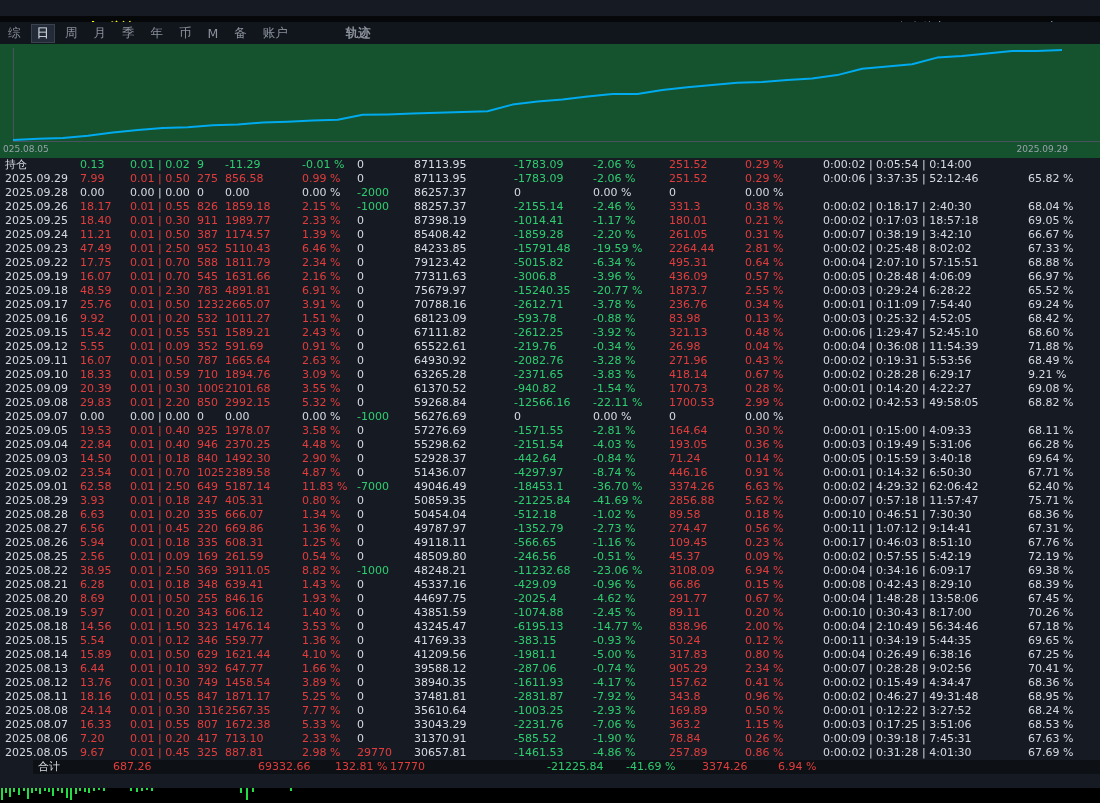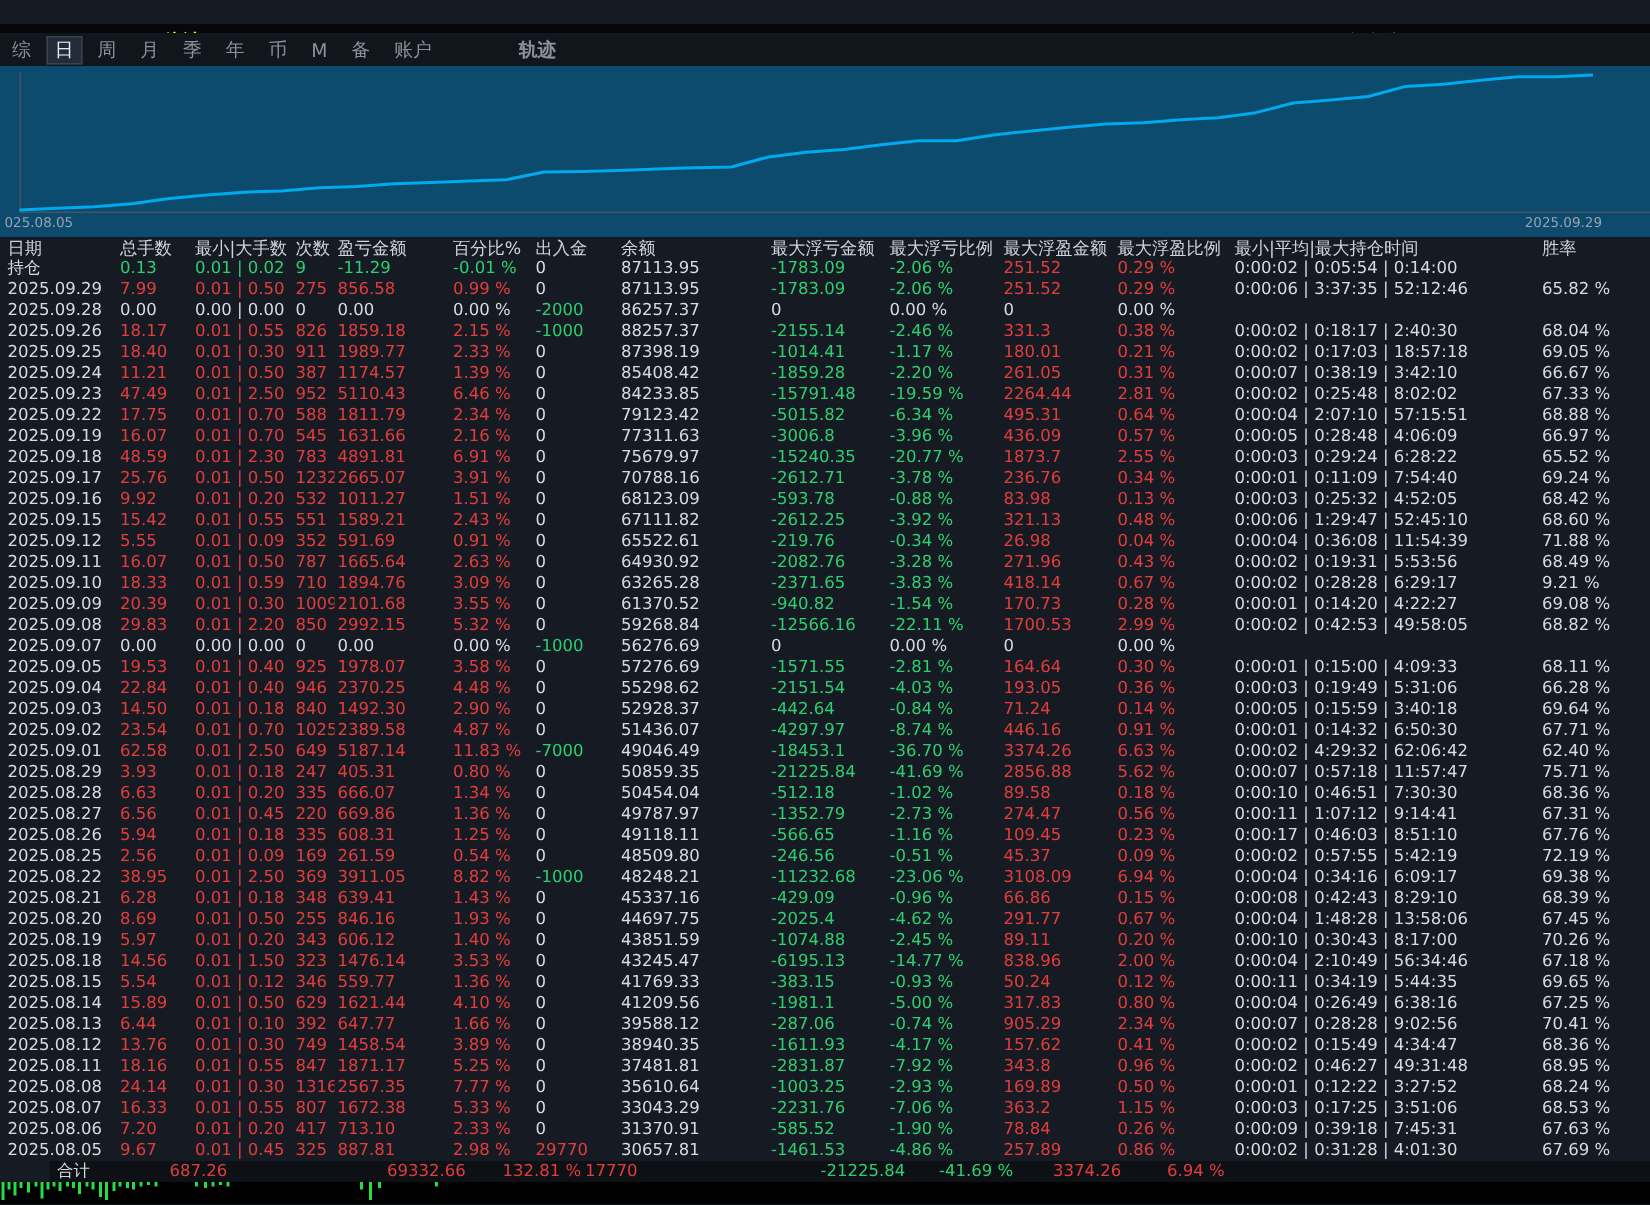--- a/index.html
+++ b/index.html
@@ -9,21 +9,21 @@
     display:flex;align-items:center;justify-content:space-between;}
   .title{color:#ffff00;font-weight:bold;font-size:12px;padding-left:6px;letter-spacing:.2px;}
   .sitelink{color:#7ba7cc;font-size:12px;padding-right:6px;}
   
   .menubar{position:absolute;left:0;top:22px;width:1100px;height:22px;background:#11151c;
     display:flex;align-items:center;font-size:12.5px;color:#8b929c;}
   .menu-item{padding:1px 6px;margin:0 2px;cursor:default;white-space:nowrap;}
   .menu-item.sel{background:#242b38;border:1px solid #3a4250;color:#e8edf2;padding:0 5px;}
   .menu-item.gap{margin-left:44px;font-weight:bold;}
   
-  .chart{position:absolute;left:0;top:44px;width:1100px;height:114px;background:#0c4a6e;}
+  .chart{position:absolute;left:0;top:44px;width:1100px;height:114px;background:#14532d;}
   .chart svg{position:absolute;left:0;top:0;}
   .axis-label{position:absolute;top:100px;font-size:9px;color:#9aa2ad;}
   .axis-label.left{left:3px;}
   .axis-label.right{right:32px;}
   
   .table{position:absolute;left:0;top:158px;width:1100px;}
   .trow{display:grid;grid-template-columns:78px 50px 67px 28px 77px 55px 57px 100px 79px 76px 76px 78px 205px 74px;
     height:14px;line-height:14px;font-size:11px;white-space:nowrap;}
   .trow>div{overflow:hidden;padding-left:2px;}
   .trow>div:first-child{padding-left:5px;}
@@ -62,36 +62,20 @@
   <svg id="chart-svg" width="1100" height="114" viewBox="0 0 1100 114">
     <line x1="13.5" y1="4" x2="13.5" y2="97.5" stroke="#4a5262" stroke-width="1"></line>
     <line x1="13" y1="97.5" x2="1100" y2="97.5" stroke="#4a5262" stroke-width="1"></line>
     <polyline id="equity-line" fill="none" stroke="#00aaee" stroke-width="2" stroke-linejoin="round" points="13.0,96.0 38.0,94.8 63.0,93.9 87.9,91.8 112.9,88.4 137.9,86.0 162.9,84.1 187.8,83.3 212.8,81.2 237.8,80.4 262.8,78.5 287.7,77.7 312.7,76.6 337.7,75.8 362.7,70.7 387.6,70.4 412.6,69.6 437.6,68.7 462.6,67.9 487.5,67.3 512.5,60.6 537.5,57.5 562.5,55.6 587.5,52.5 612.4,49.9 637.4,49.9 662.4,46.0 687.4,43.3 712.3,40.9 737.3,38.7 762.3,37.9 787.3,35.9 812.2,34.5 837.2,31.1 862.2,24.7 887.2,22.6 912.1,20.3 937.1,13.6 962.1,12.1 987.1,9.5 1012.0,7.1 1037.0,7.1 1062.0,6.0"></polyline>
   </svg>
   <span class="axis-label left">025.08.05</span>
   <span class="axis-label right">2025.09.29</span>
 </div>
 
 <div class="table" id="stats-table">
-    <div class="trow thead">
-      <div>日期</div>
-      <div>总手数</div>
-      <div>最小|大手数</div>
-      <div>次数</div>
-      <div>盈亏金额</div>
-      <div>百分比%</div>
-      <div>出入金</div>
-      <div>余额</div>
-      <div>最大浮亏金额</div>
-      <div>最大浮亏比例</div>
-      <div>最大浮盈金额</div>
-      <div>最大浮盈比例</div>
-      <div>最小|平均|最大持仓时间</div>
-      <div>胜率</div>
-    </div>
     <div class="trow">
       <div class="c-wht">持仓</div>
       <div class="c-green">0.13</div>
       <div class="c-green">0.01 | 0.02</div>
       <div class="c-green">9</div>
       <div class="c-green">-11.29</div>
       <div class="c-green">-0.01 %</div>
       <div class="c-wht">0</div>
       <div class="c-wht">87113.95</div>
       <div class="c-green">-1783.09</div>

